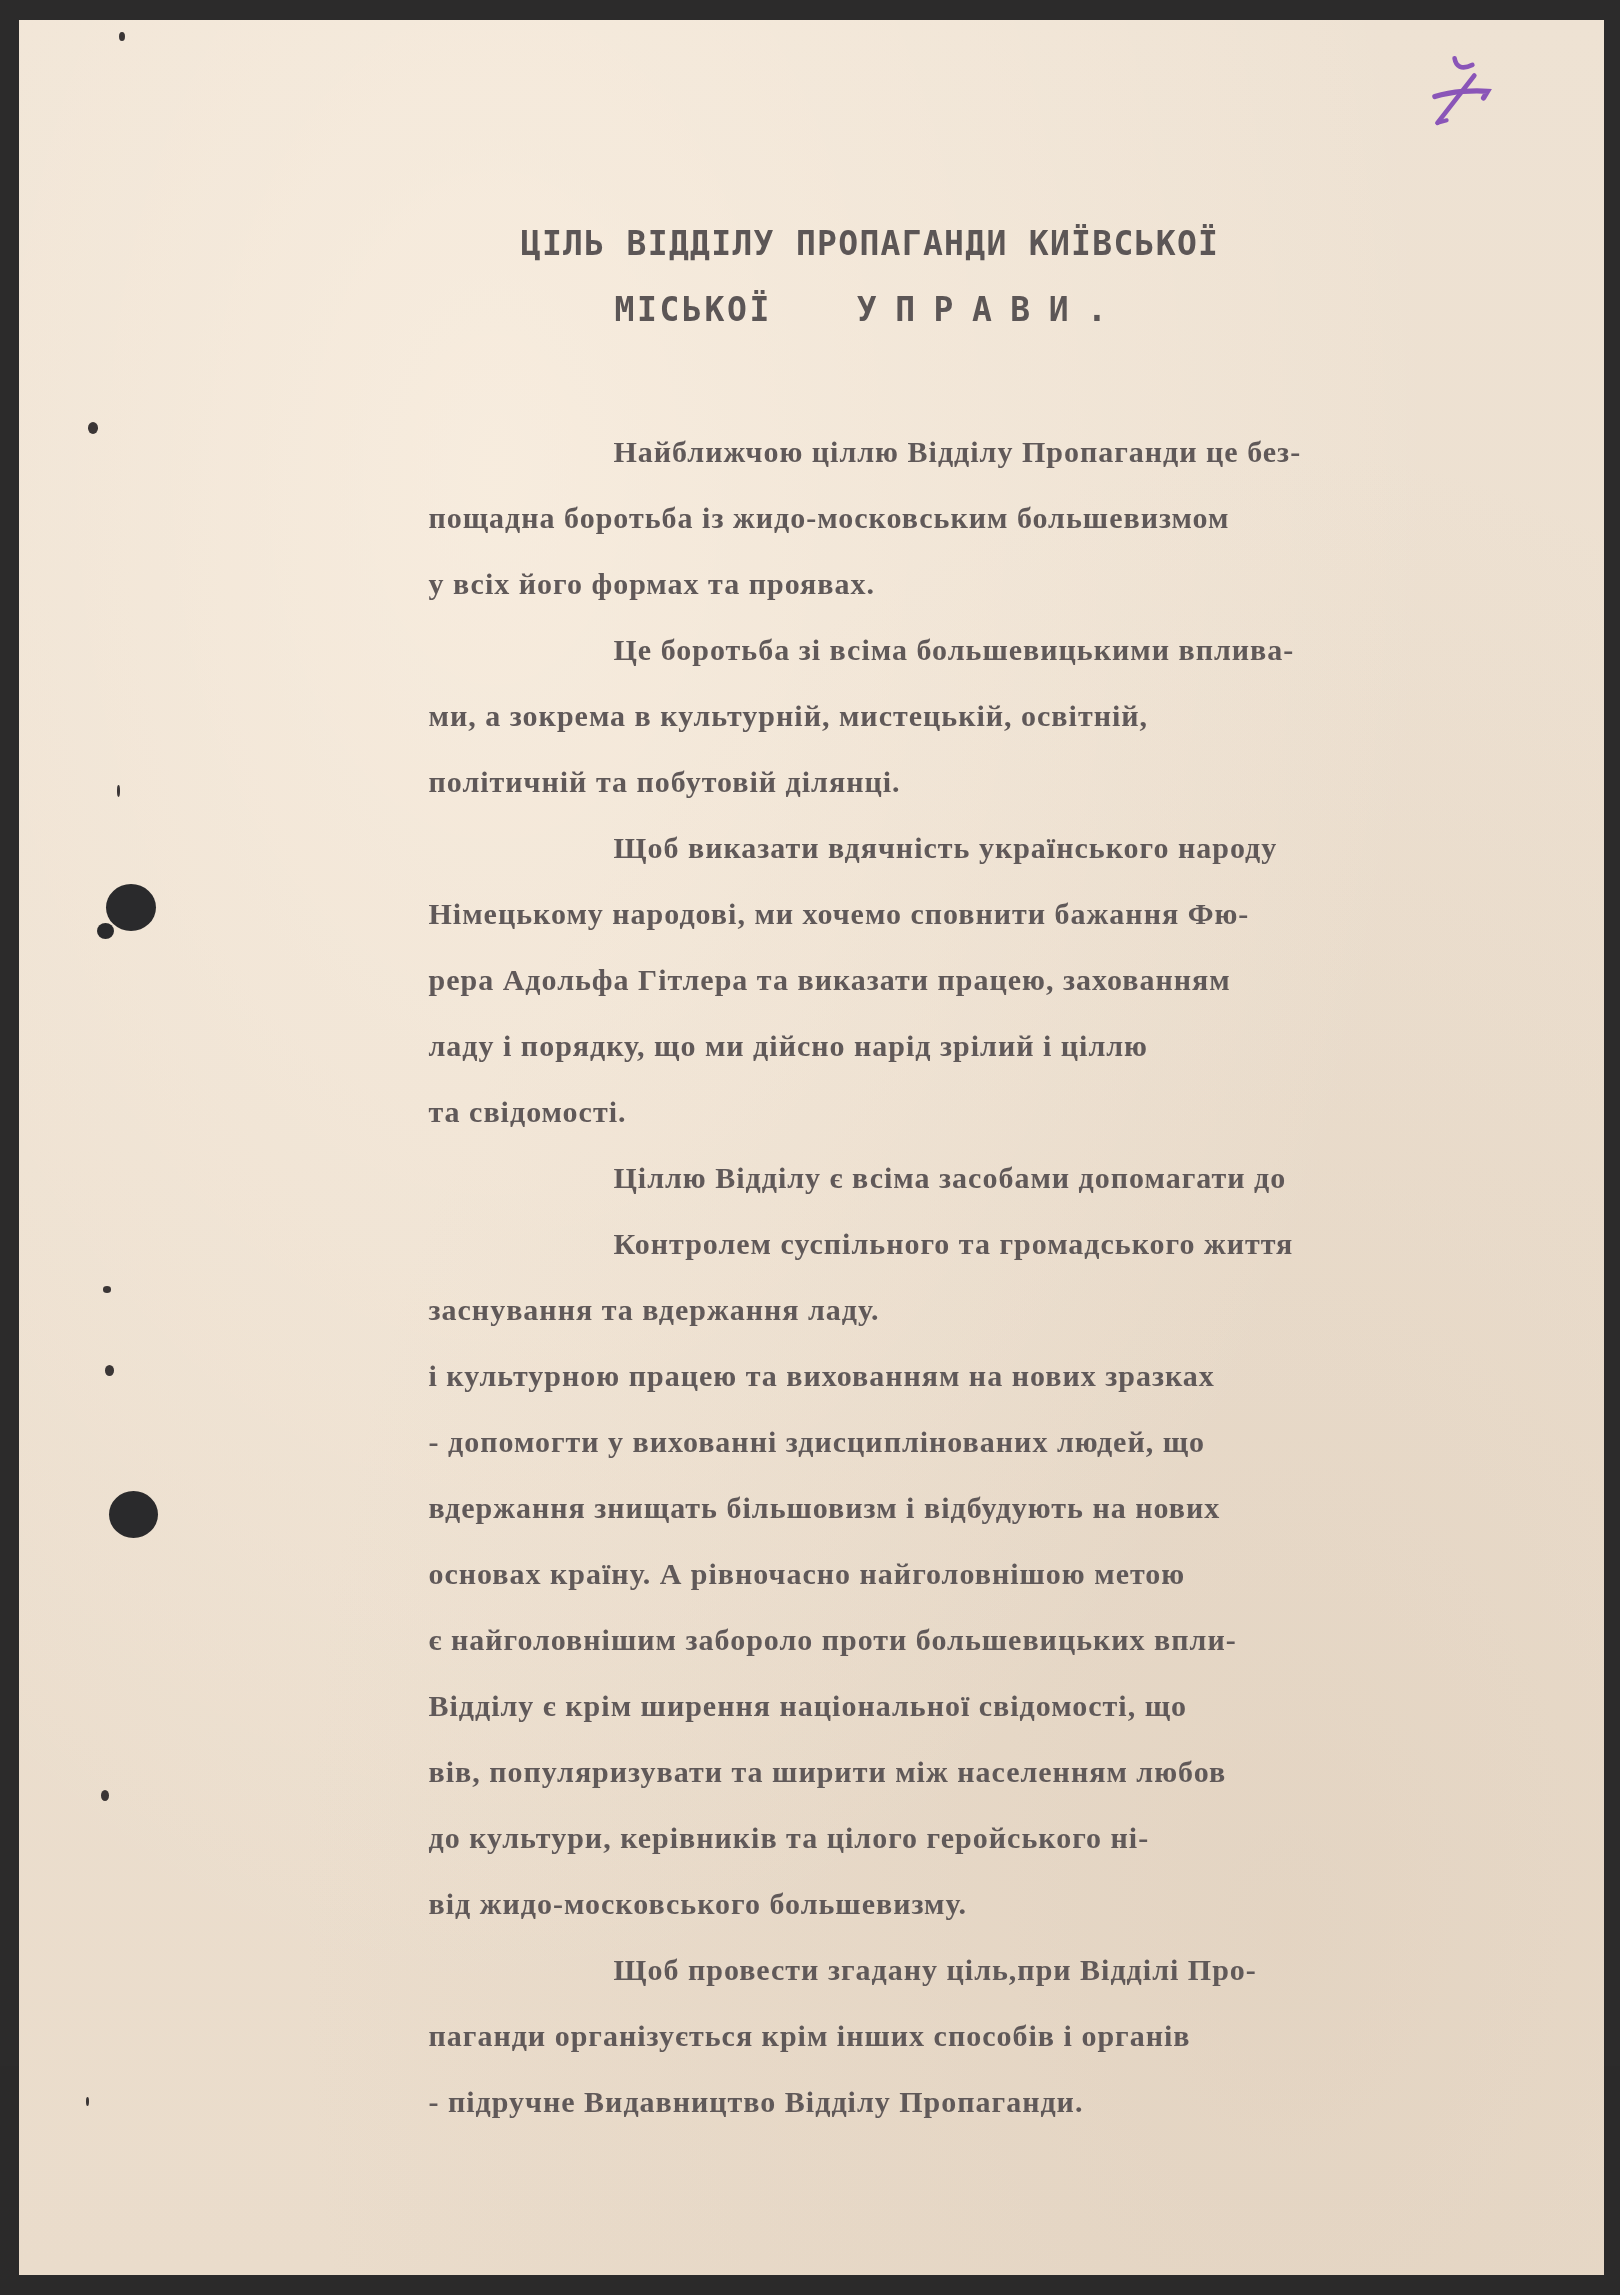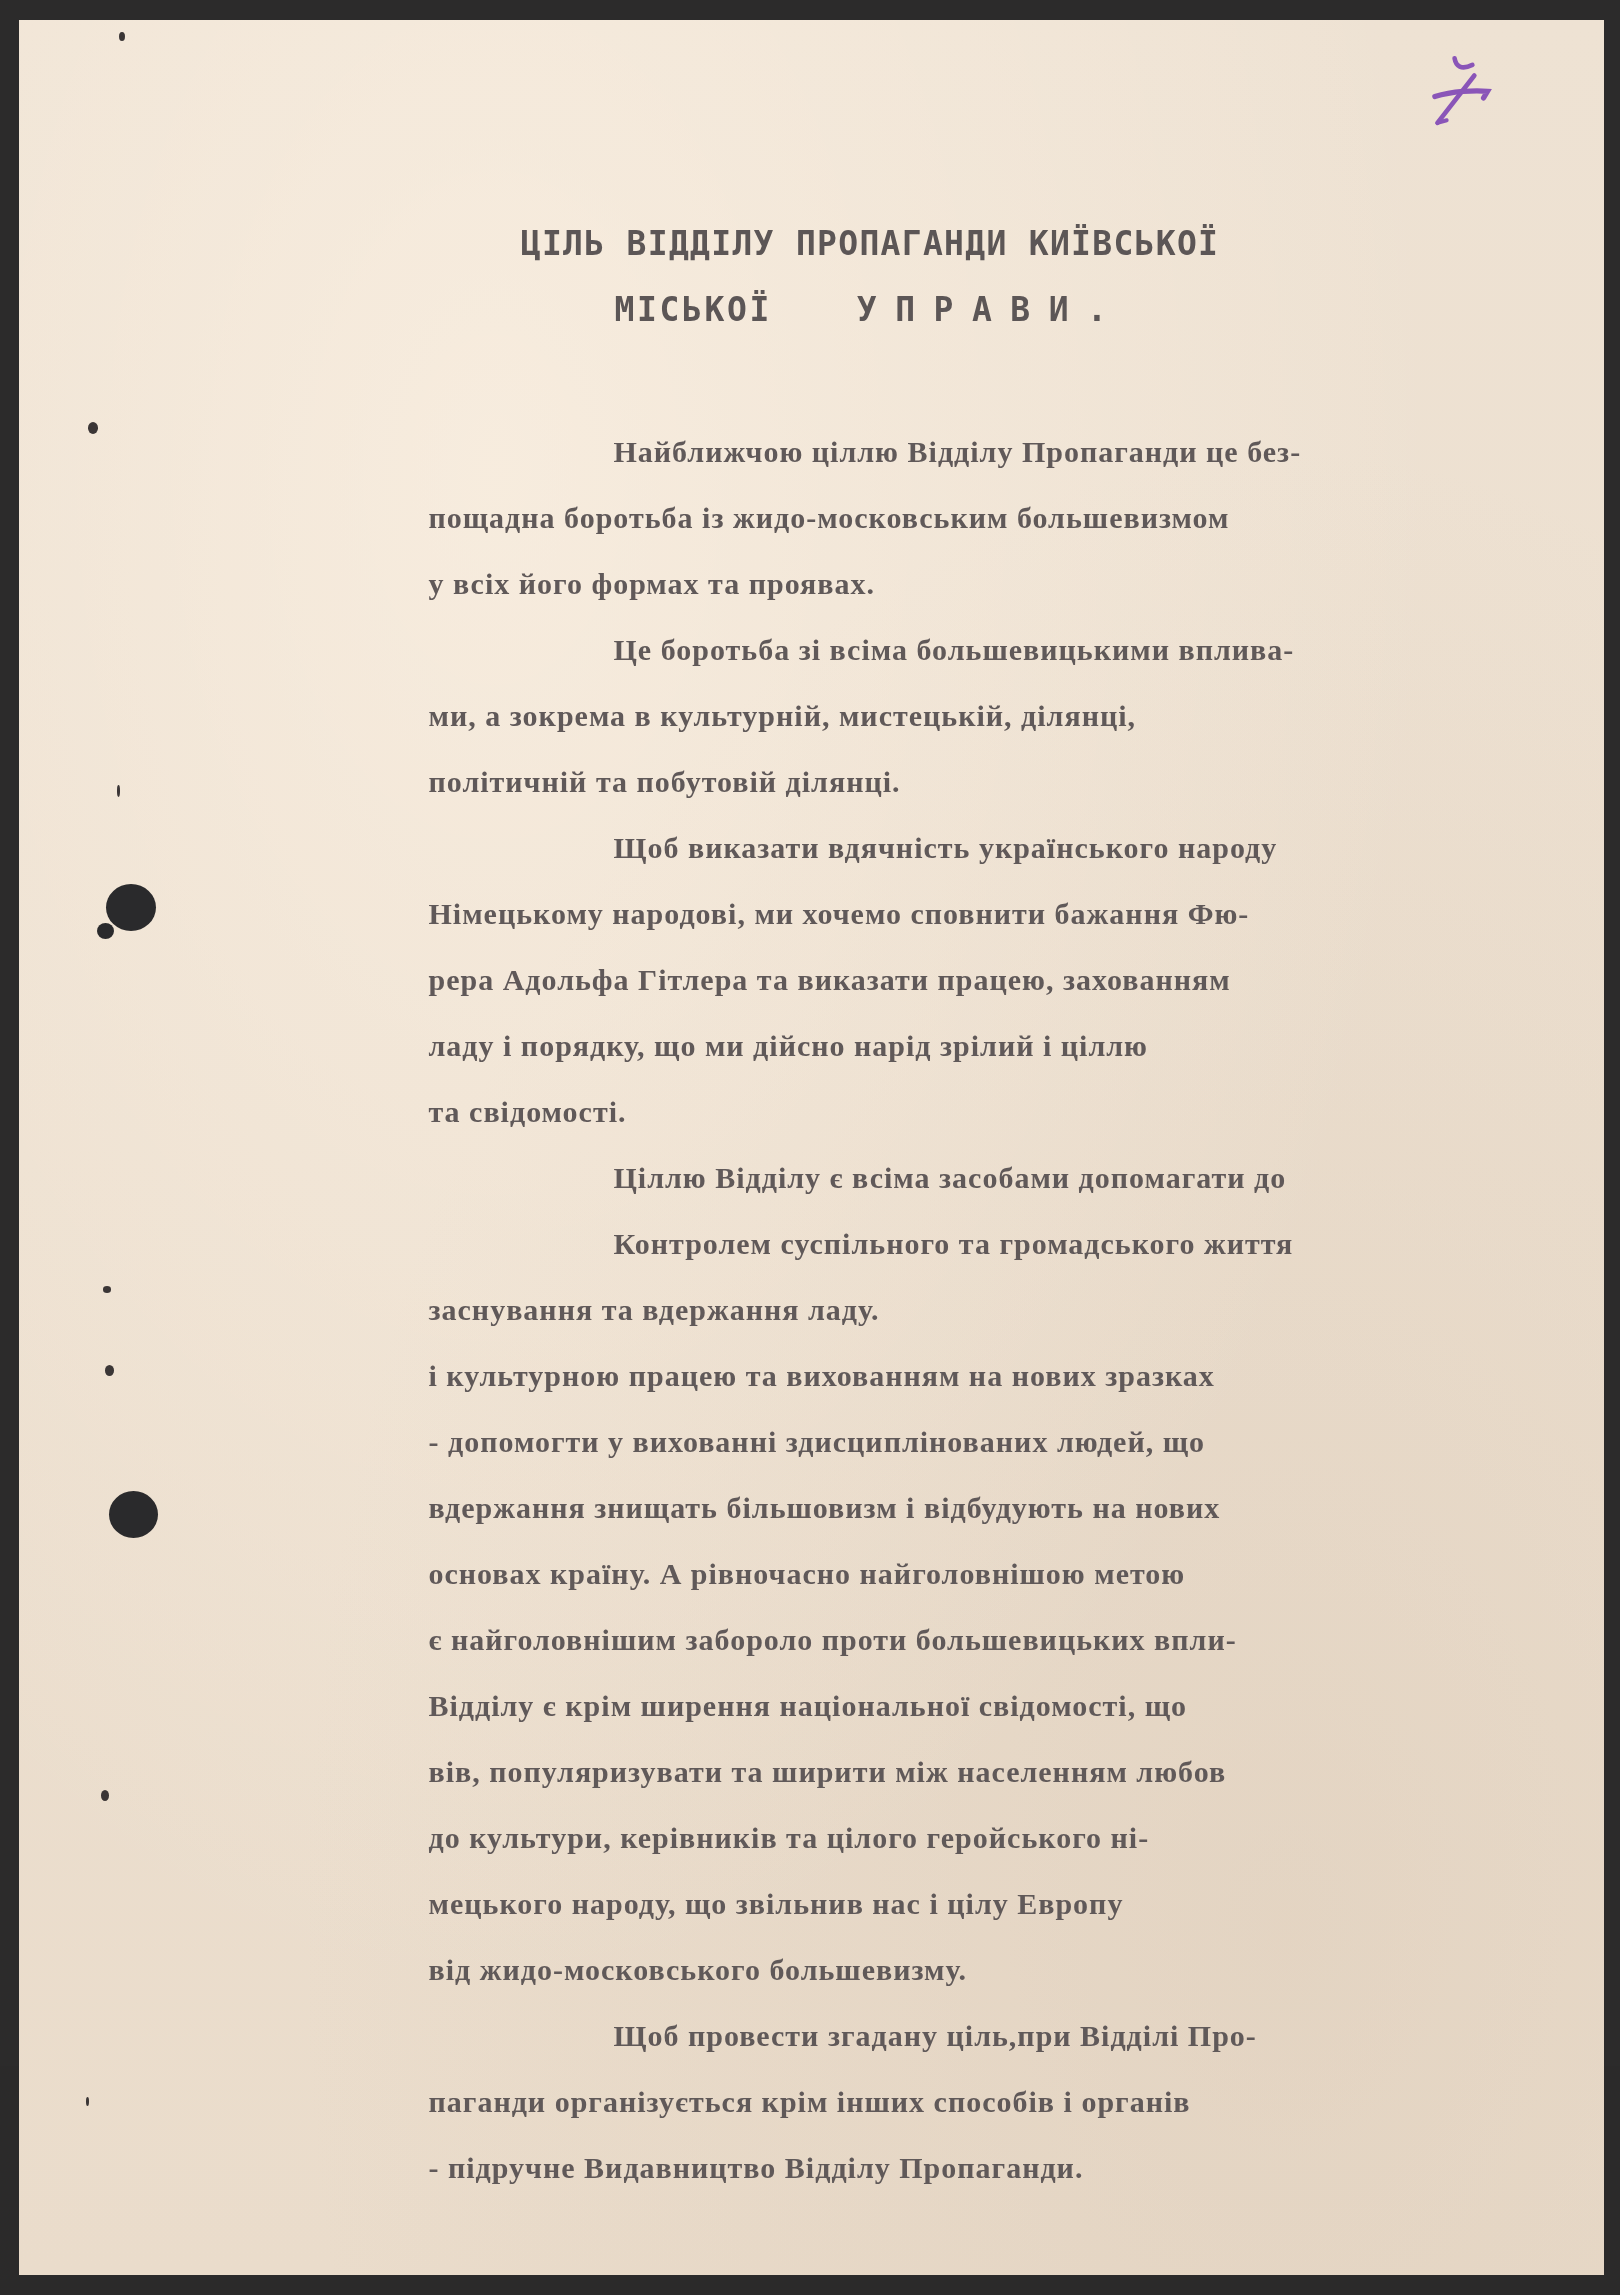--- a/index.html
+++ b/index.html
@@ -98,39 +98,38 @@
       <span class="spaced-a">МІСЬКОЇ</span>
       <span style="display:inline-block;width:40px"></span>
       <span class="spaced">УПРАВИ.</span>
     </div>
 
     <div class="body-text">
       <div class="line indent">Найближчою ціллю Відділу Пропаганди це без-</div>
       <div class="line">пощадна боротьба із жидо-московським большевизмом</div>
       <div class="line">у всіх його формах та проявах.</div>
       <div class="line indent">Це боротьба зі всіма большевицькими вплива-</div>
-      <div class="line">ми, а зокрема в культурній, мистецькій, ділянці,</div>
+      <div class="line">ми, а зокрема в культурній, мистецькій, освітній,</div>
       <div class="line">політичній та побутовій ділянці.</div>
       <div class="line indent">Щоб виказати вдячність українського народу</div>
       <div class="line">Німецькому народові, ми хочемо сповнити бажання Фю-</div>
       <div class="line">рера Адольфа Гітлера та виказати працею, захованням</div>
       <div class="line">ладу і порядку, що ми дійсно нарід зрілий і ціллю</div>
       <div class="line">та свідомості.</div>
       <div class="line indent">Ціллю Відділу є всіма засобами допомагати до</div>
       <div class="line indent">Контролем суспільного та громадського життя</div>
       <div class="line">заснування та вдержання ладу.</div>
       <div class="line">і культурною працею та вихованням на нових зразках</div>
       <div class="line">- допомогти у вихованні здисциплінованих людей, що</div>
       <div class="line">вдержання знищать більшовизм і відбудують на нових</div>
       <div class="line">основах країну. А рівночасно найголовнішою метою</div>
       <div class="line">є найголовнішим забороло проти большевицьких впли-</div>
       <div class="line">Відділу є крім ширення національної свідомості, що</div>
       <div class="line">вів, популяризувати та ширити між населенням любов</div>
       <div class="line">до культури, керівників та цілого геройського ні-</div>
-      <div class="line">мецького народу, що звільнив нас і цілу Европу</div>
       <div class="line">від жидо-московського большевизму.</div>
       <div class="line indent">Щоб провести згадану ціль,при Відділі Про-</div>
       <div class="line">паганди організується крім інших способів і органів</div>
       <div class="line">- підручне Видавництво Відділу Пропаганди.</div>
     </div>
 
     <div class="hole" style="left:87px;top:864px;width:50px;height:47px;"></div>
     <div class="hole" style="left:78px;top:903px;width:17px;height:16px;"></div>
     <div class="hole" style="left:90px;top:1471px;width:49px;height:47px;"></div>
 

